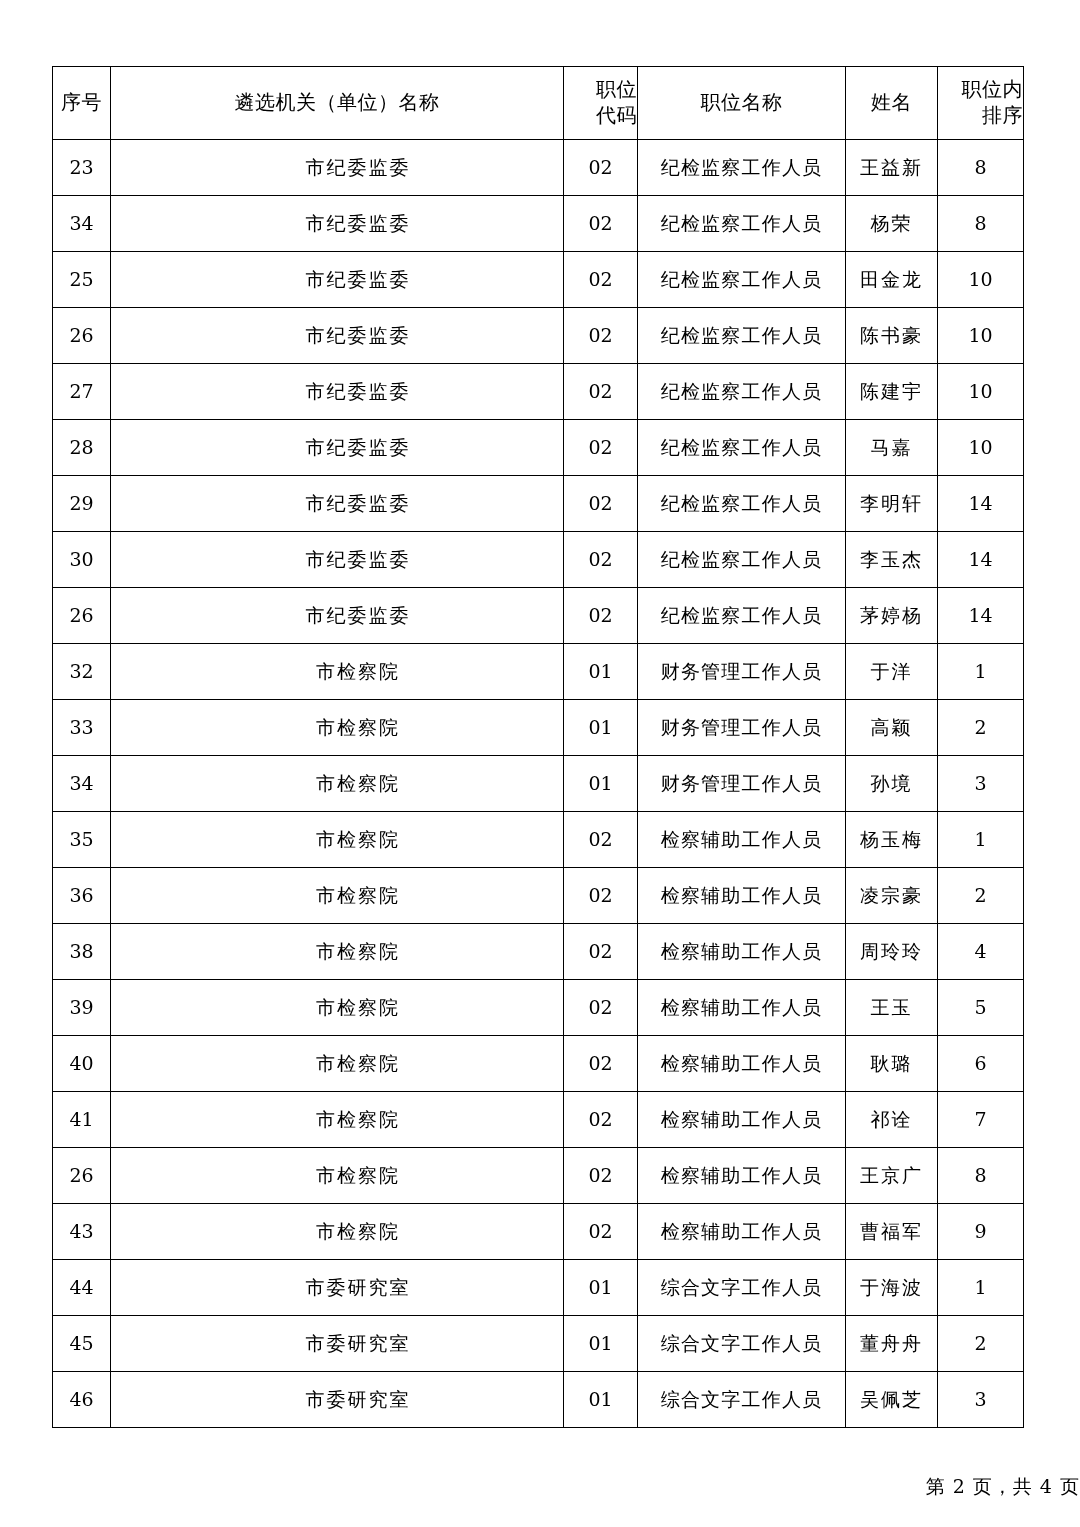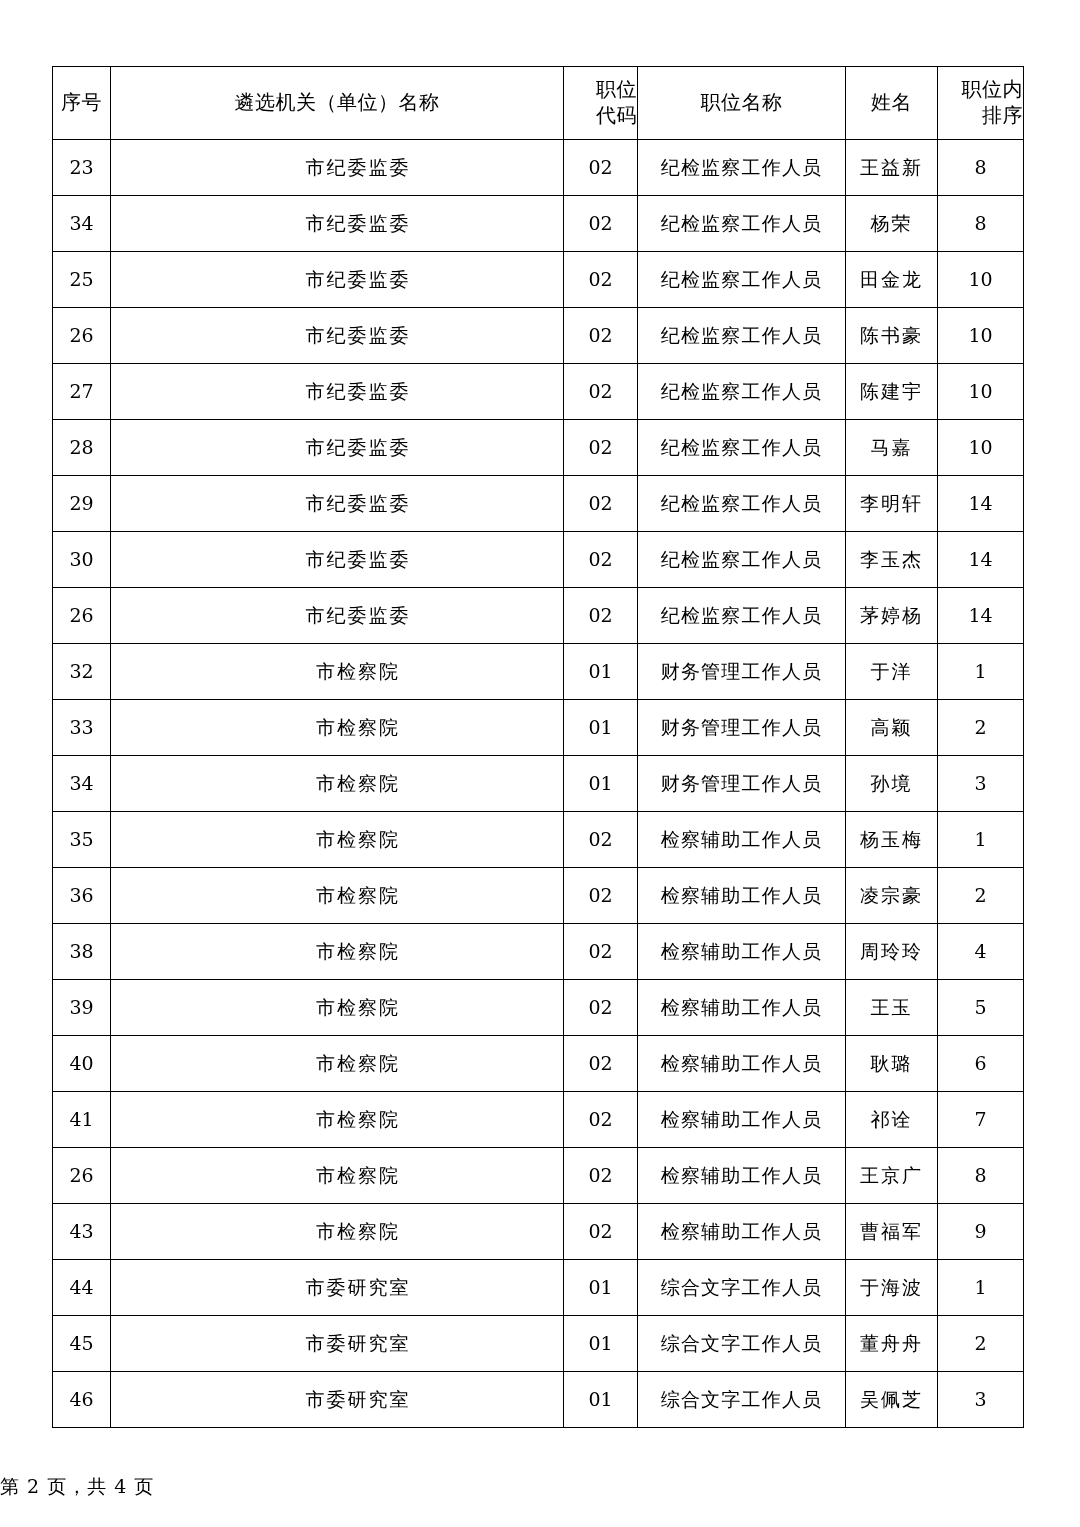--- a/index.html
+++ b/index.html
@@ -90,21 +90,21 @@
   }
   tbody td.name {
     letter-spacing: 2px;
   }
 
   .footer {
     position: absolute;
     left: 0;
     top: 1474px;
     width: 1080px;
-    text-align: left;
+    text-align: right;
     font-size: 19px;
     letter-spacing: 1px;
     color: #000000;
   }
 </style>
 </head>
 <body>
 
 <div class="page">
 

